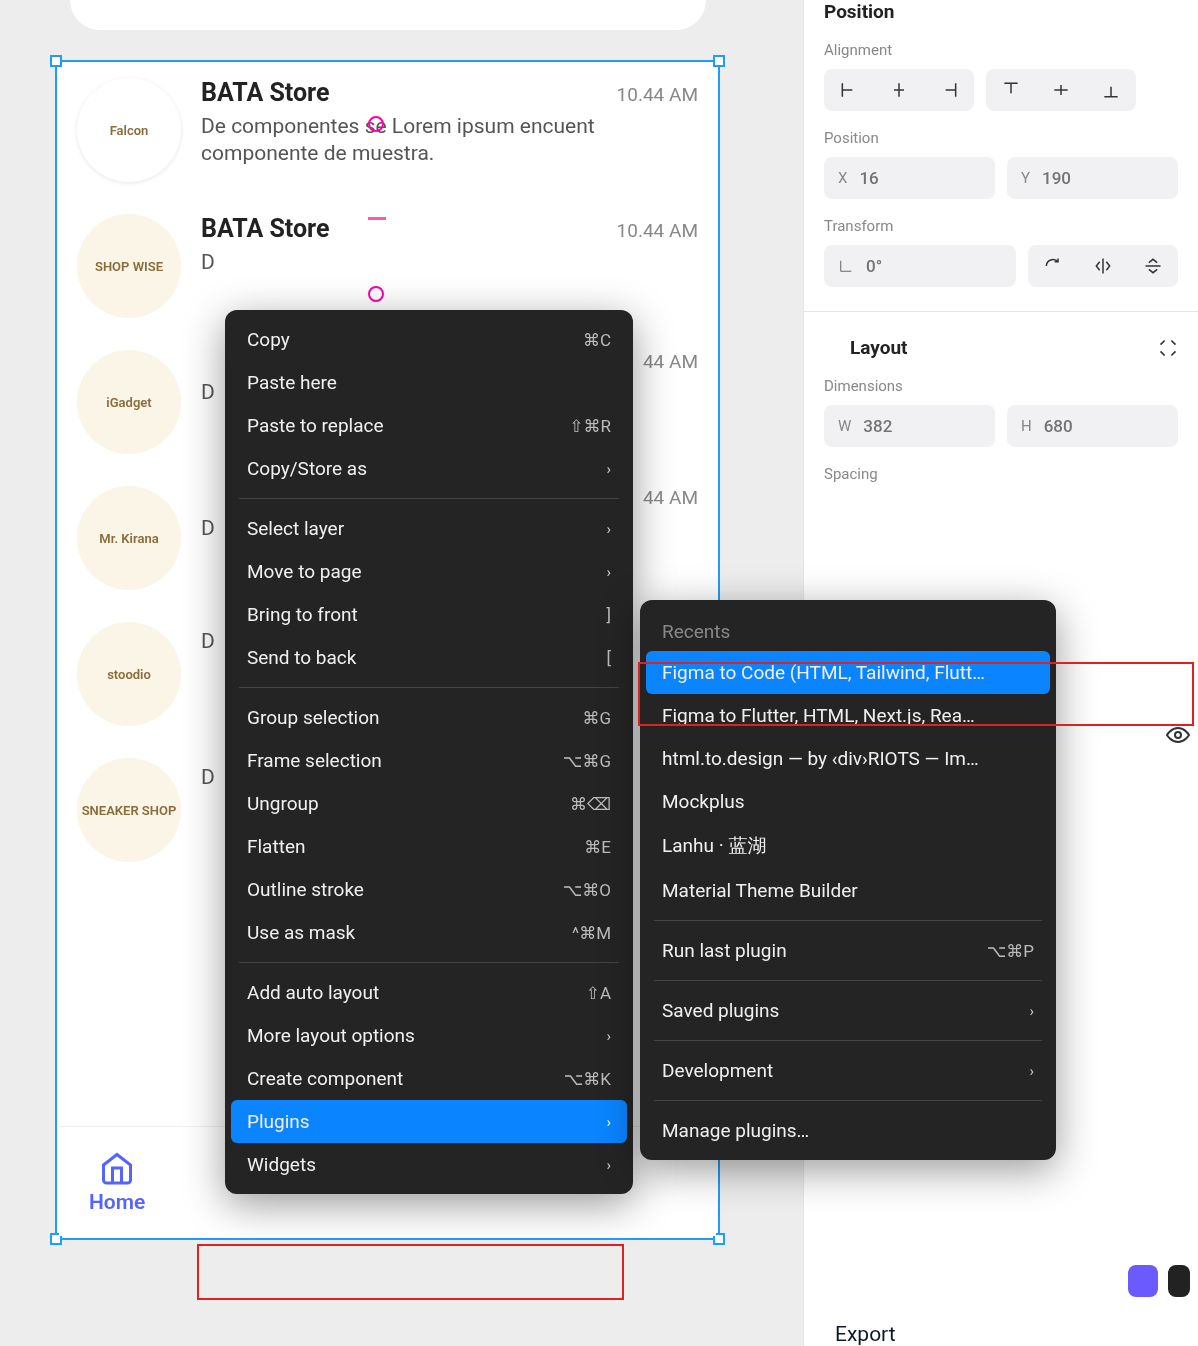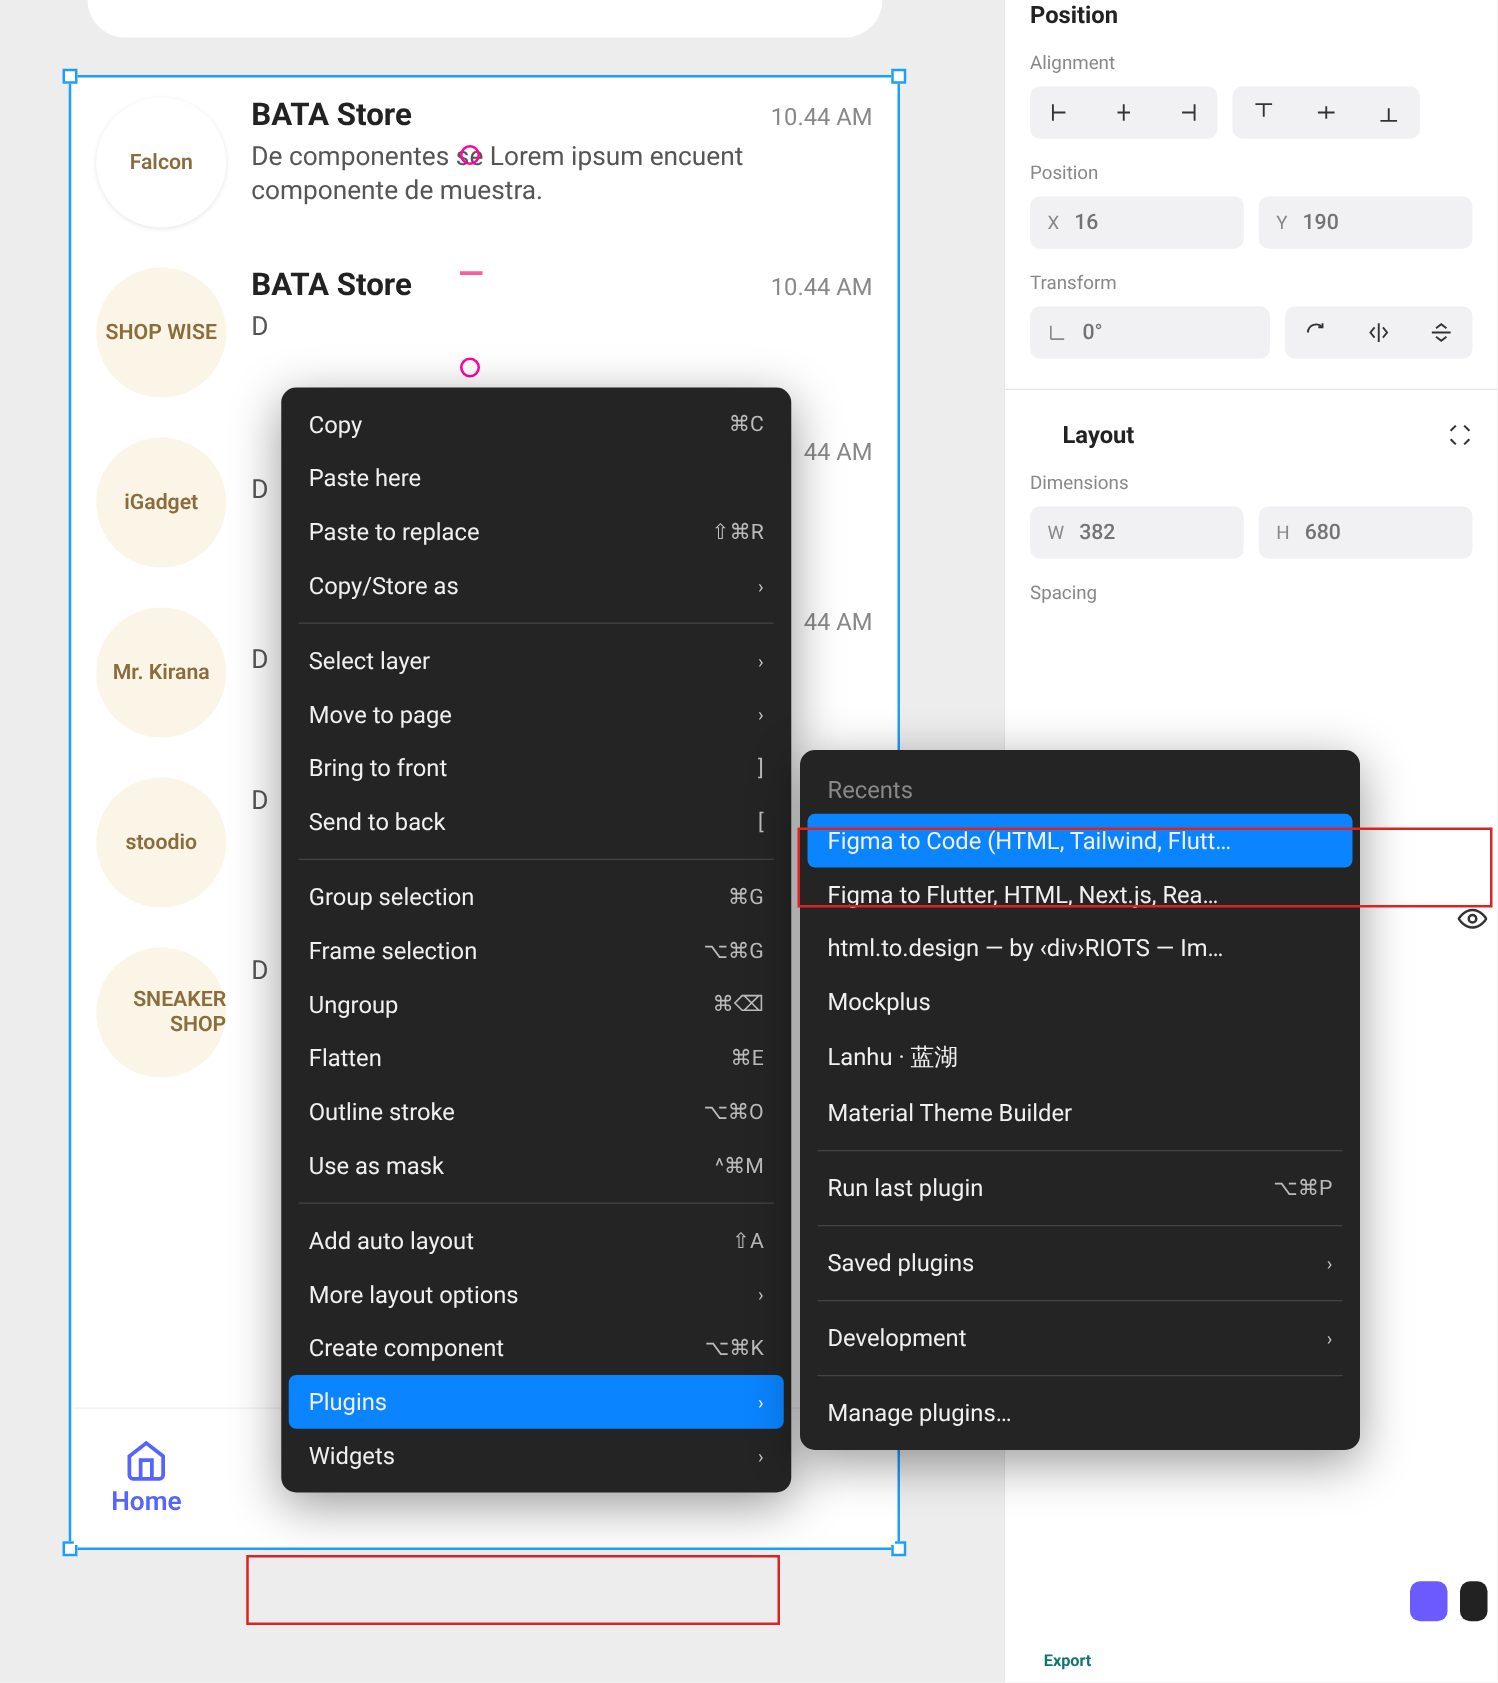--- a/index.html
+++ b/index.html
@@ -72,21 +72,21 @@
     align-items: flex-start;
   }
   .chat-item .avatar {
     width: 104px; height: 104px;
     border-radius: 50%;
     background: #faf5e6;
     flex-shrink: 0;
     display: flex;
     align-items: center;
     justify-content: center;
-    font-size: 17px;
+    font-size: 13px;
     font-weight: 600;
     color: #8a6d3b;
     text-align: right;
   }
   .chat-item:first-child .avatar { background: #fff; box-shadow: 0 1px 4px rgba(0,0,0,0.1); }
   .chat-body { flex: 1; min-width: 0; }
   .chat-head { display: flex; justify-content: space-between; align-items: baseline; }
   .chat-title { font-size: 25px; font-weight: 700; color: #222; }
   .chat-time { font-size: 19px; color: #888; text-align: center; }
   .chat-msg { font-size: 21px; color: #555; margin-top: 6px; line-height: 1.3; }
@@ -175,21 +175,21 @@
   .menu {
     position: absolute;
     background: #242424;
     border-radius: 12px;
     padding: 8px 0;
     color: #f0f0f0;
     font-size: 19px;
     box-shadow: 0 10px 40px rgba(0,0,0,0.4);
   }
   .menu1 { left: 225px; top: 310px; width: 408px; }
-  .menu2 { left: 640px; top: 600px; width: 448px; }
+  .menu2 { left: 640px; top: 600px; width: 416px; }
   .menu-item {
     display: flex;
     justify-content: space-between;
     align-items: center;
     padding: 10px 22px;
     white-space: nowrap;
   }
   .menu-item.highlight {
     background: #0a84ff;
     border-radius: 6px;
@@ -205,21 +205,21 @@
     position: absolute;
     border: 2px solid #d22;
     pointer-events: none;
   }
   .rb1 { left: 197px; top: 1244px; width: 427px; height: 56px; }
   .rb2 { left: 638px; top: 662px; width: 556px; height: 64px; }
 
   .export-label {
     position: absolute;
     left: 835px; top: 1322px;
-    font-size: 13px; font-weight: 700; color: #0f766e;
+    font-size: 21px; font-weight: 400; color: #0f172a;
   }
 </style>
 </head>
 <body>
 
 <div class="canvas">
   <div class="search-pill"></div>
 
   <div class="frame">
     <div class="sel-handle tl"></div>

